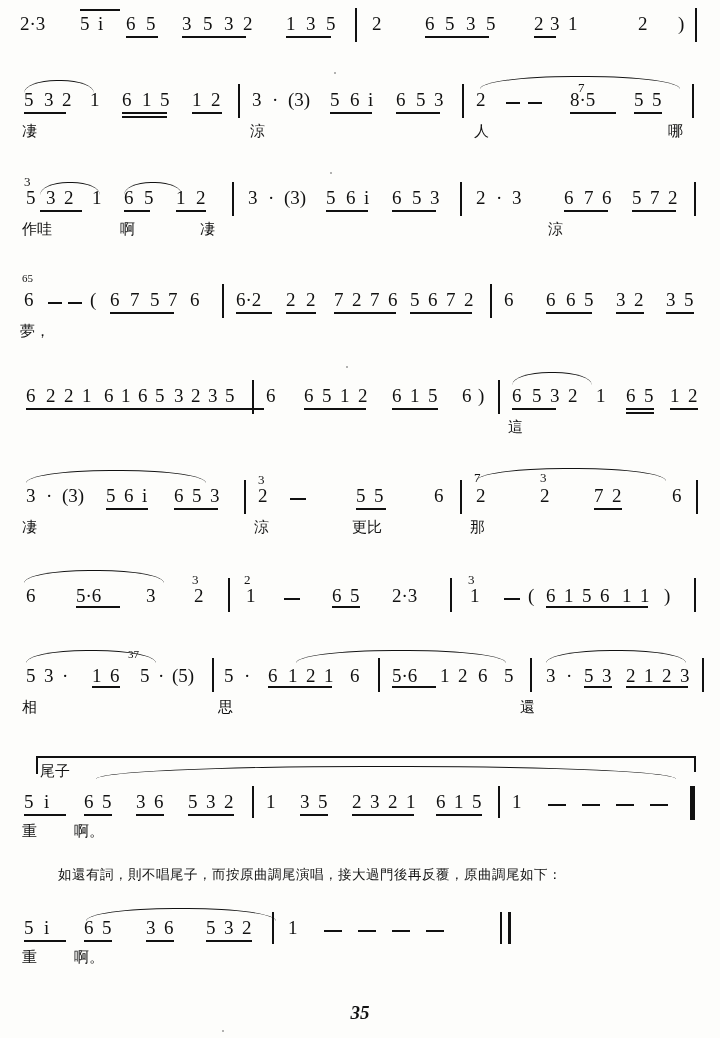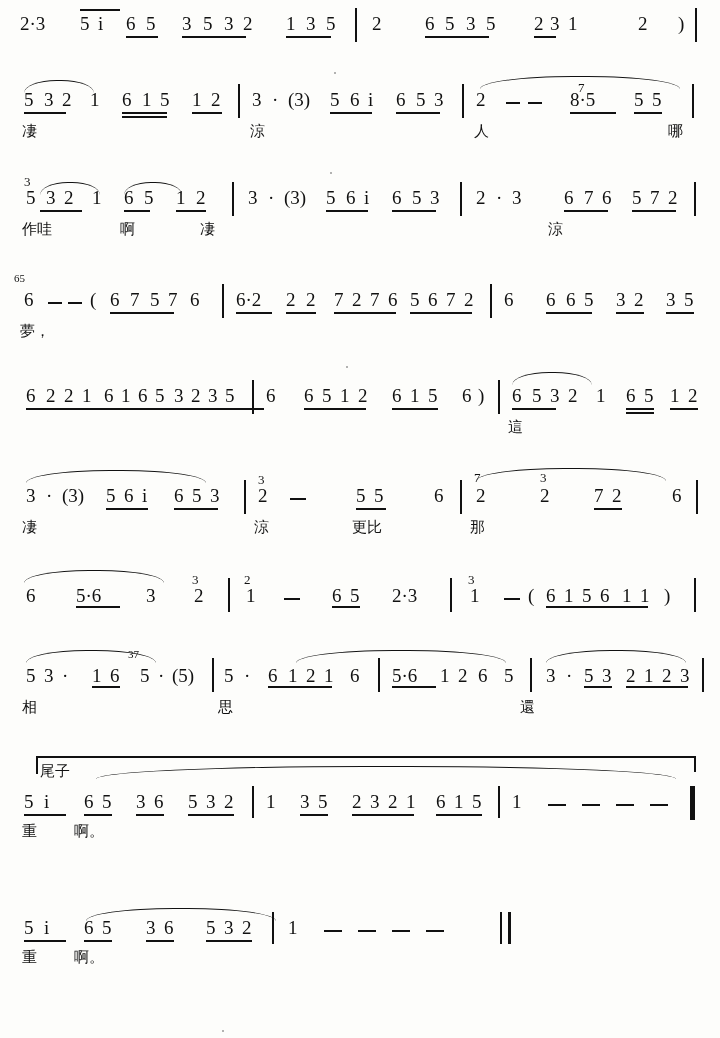--- a/index.html
+++ b/index.html
@@ -226,21 +226,21 @@
         <span class="lychar" style="left:120px;">啊</span>
         <span class="lychar" style="left:200px;">凄</span>
         <span class="lychar" style="left:548px;">涼</span>
       </div>
     </div>
   </div>
 
   <div class="system" style="top:278px;">
     <div class="row">
       <div class="notes">
-        <span class="n tiny" style="left:14px;top:-6px;">65</span>
+        <span class="n tiny" style="left:22px;top:-6px;">65</span>
         <span class="n num" style="left:24px;top:12px;">6</span>
         <div class="dash" style="left:48px;top:24px;width:14px;"></div>
         <div class="dash" style="left:68px;top:24px;width:14px;"></div>
         <span class="n num" style="left:90px;top:12px;">(</span>
 
         <div class="beam1" style="left:110px;top:34px;width:64px;"></div>
         <span class="n num" style="left:110px;top:12px;">6</span>
         <span class="n num" style="left:130px;top:12px;">7</span>
         <span class="n num" style="left:150px;top:12px;">5</span>
         <span class="n num" style="left:168px;top:12px;">7</span>
@@ -538,20 +538,21 @@
         <div class="dash" style="left:650px;top:18px;width:18px;"></div>
         <div class="barthick" style="left:690px;top:0px;height:34px;"></div>
       </div>
       <div class="lyr" style="top:36px;">
         <span class="lychar" style="left:22px;">重</span>
         <span class="lychar" style="left:74px;">啊。</span>
       </div>
     </div>
   </div>
 
+  <div class="footnote" style="left:58px;top:866px;width:620px;">如還有詞，則不唱尾子，而按原曲調尾演唱，接大過門後再反覆，原曲調尾如下：</div>
 
   <div class="system" style="top:912px;">
     <div class="row">
       <div class="notes">
         <div class="slur" style="left:86px;top:-4px;width:190px;"></div>
         <div class="beam1" style="left:24px;top:28px;width:42px;"></div>
         <span class="n num" style="left:24px;top:6px;">5</span>
         <span class="n num" style="left:44px;top:6px;">i</span>
 
         <div class="beam1" style="left:84px;top:28px;width:28px;"></div>
@@ -575,18 +576,19 @@
         <div class="bar" style="left:500px;top:0px;height:32px;width:2px;"></div>
         <div class="bar" style="left:508px;top:0px;height:32px;width:3px;"></div>
       </div>
       <div class="lyr" style="top:36px;">
         <span class="lychar" style="left:22px;">重</span>
         <span class="lychar" style="left:74px;">啊。</span>
       </div>
     </div>
   </div>
 
+  <div class="pagenum" style="top:1002px;">35</div>
 
   <div class="speck" style="left:334px;top:72px;"></div>
   <div class="speck" style="left:330px;top:172px;"></div>
   <div class="speck" style="left:346px;top:366px;"></div>
   <div class="speck" style="left:222px;top:1030px;"></div>
 </div>
 
 </body></html>

